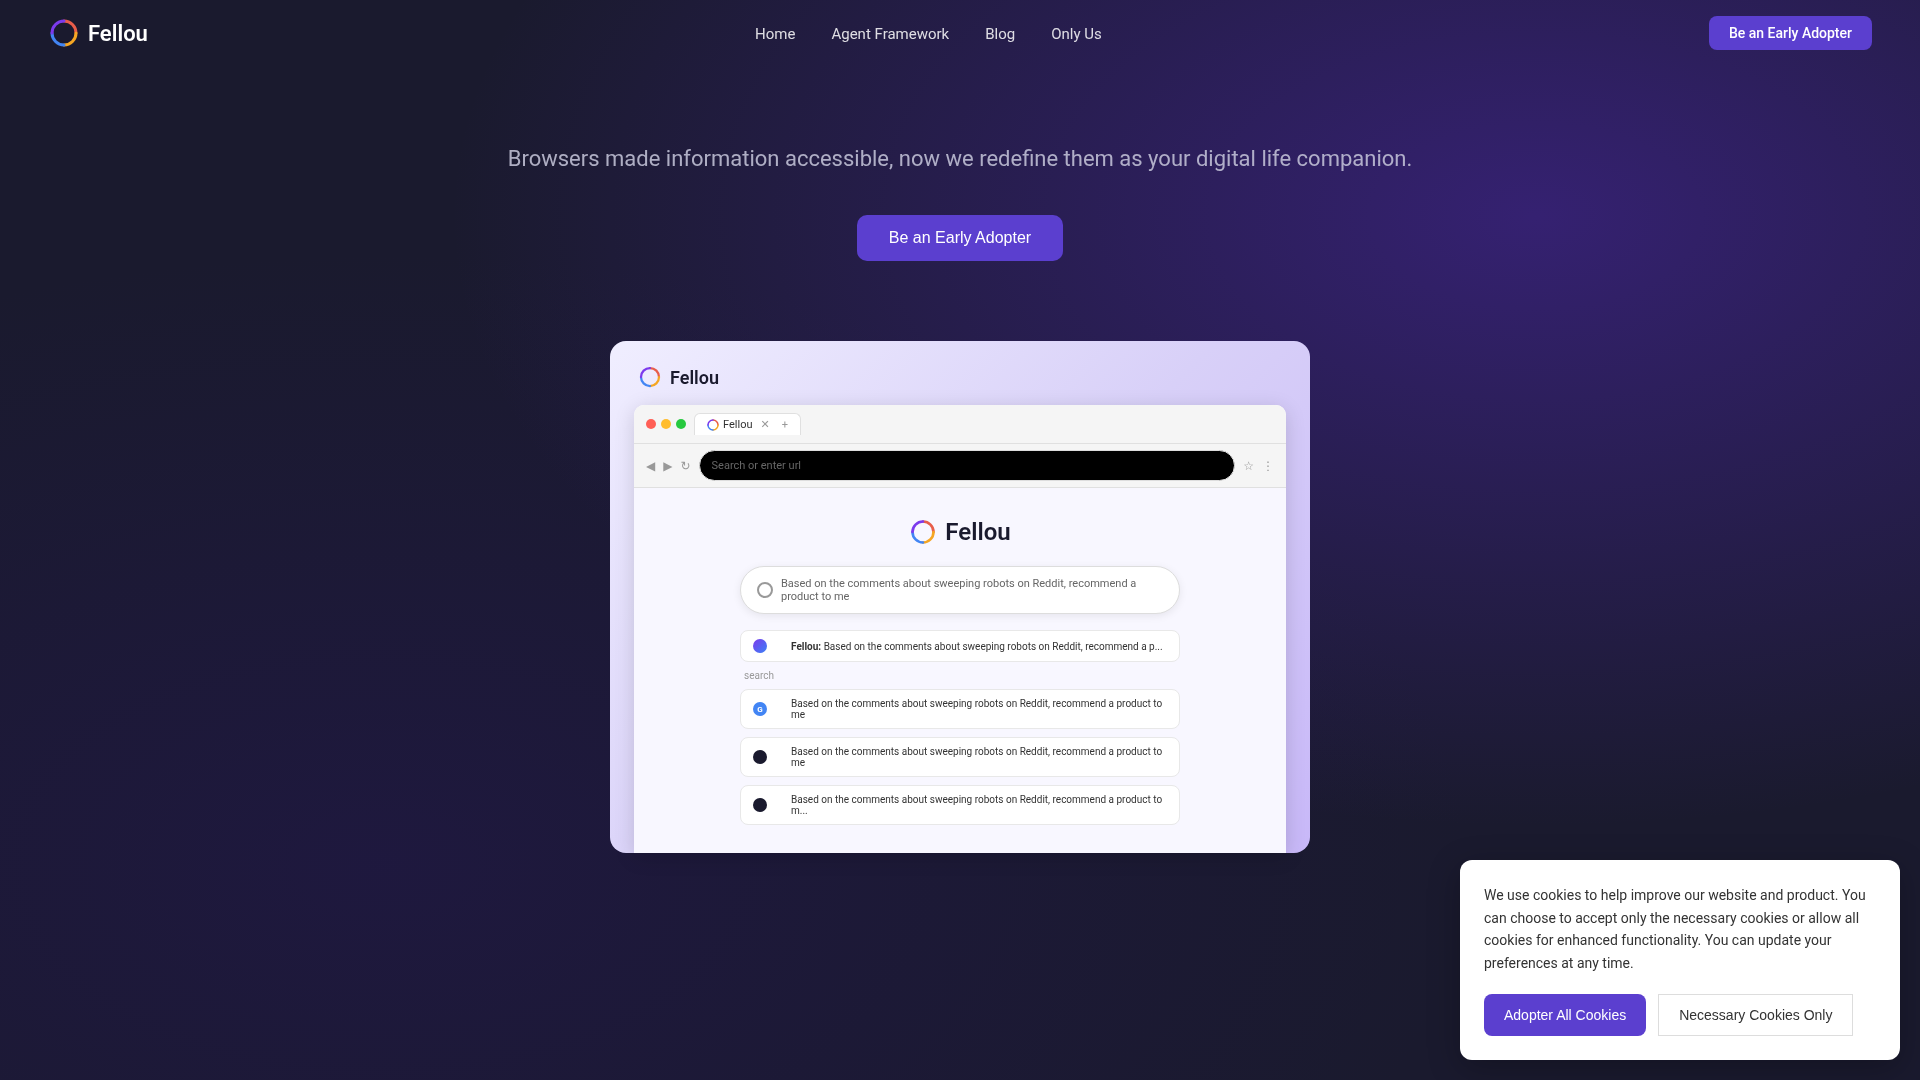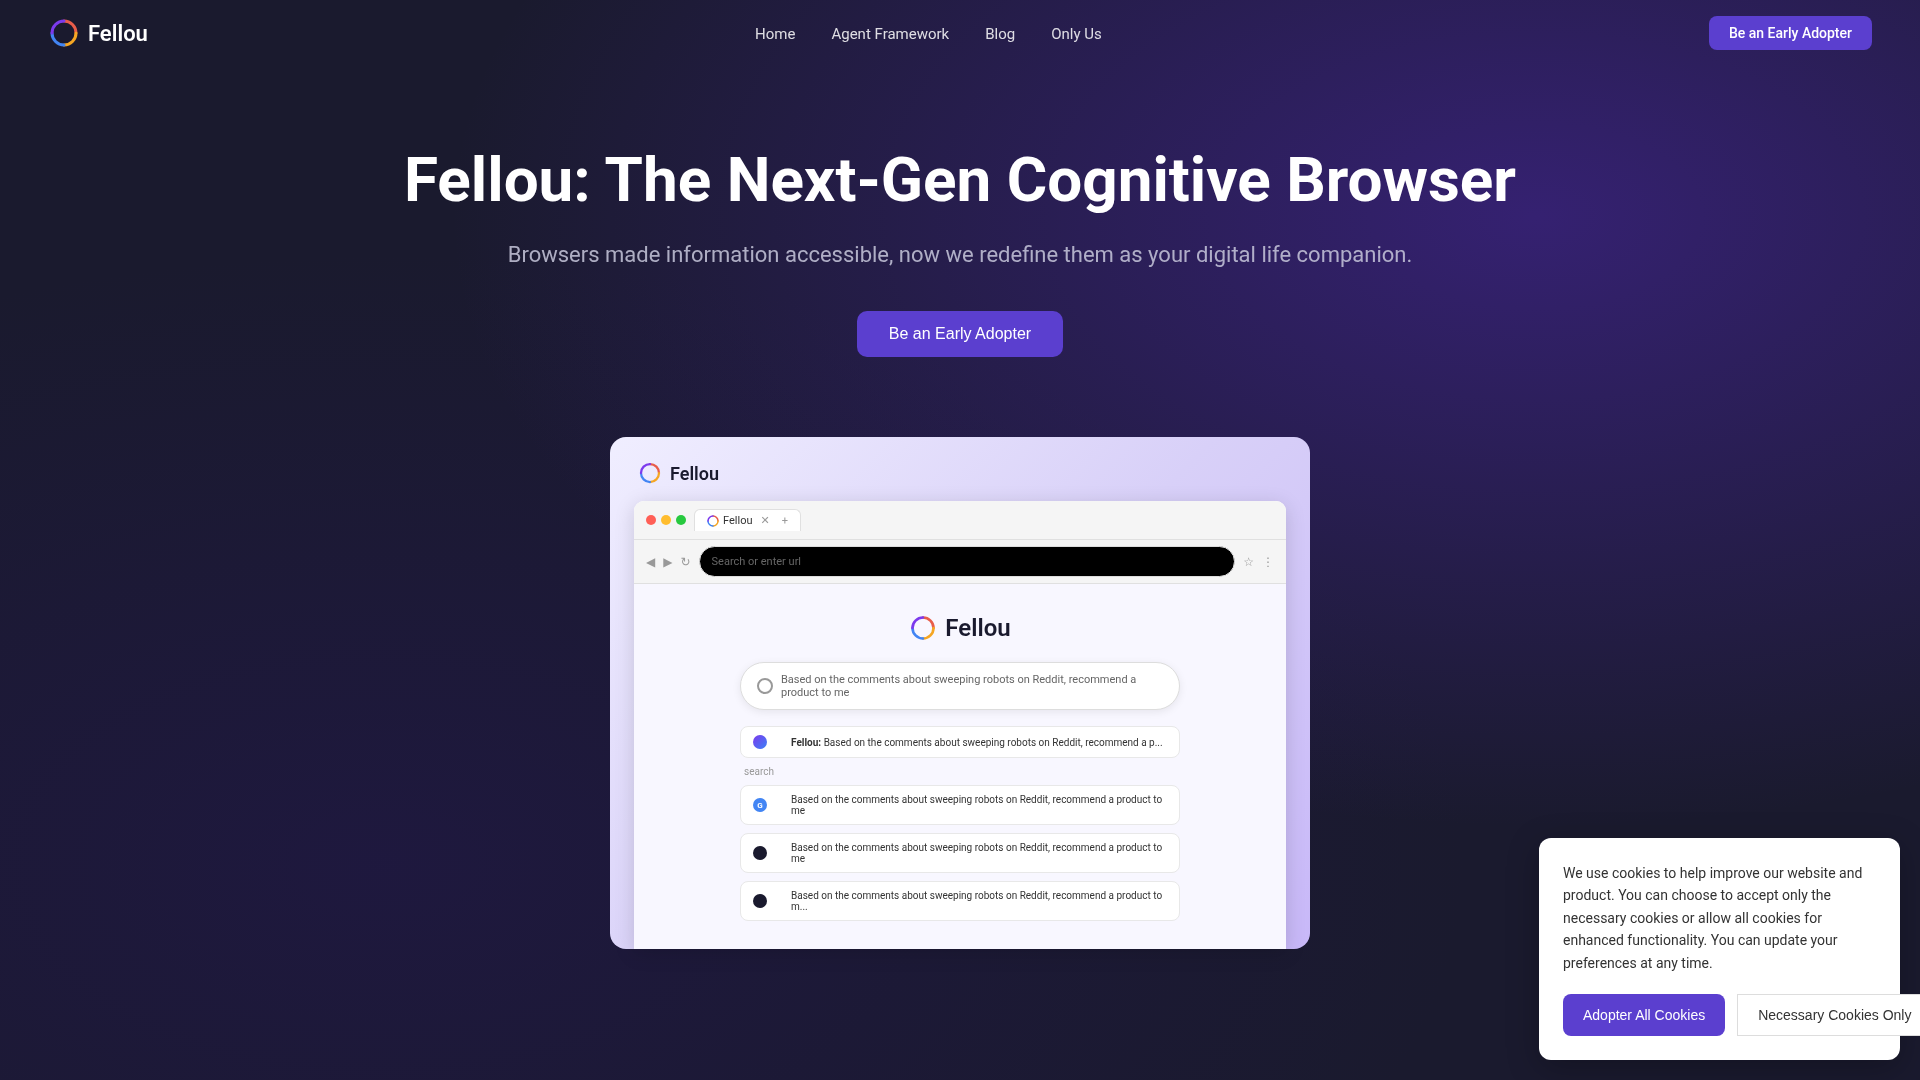--- a/index.html
+++ b/index.html
@@ -295,21 +295,21 @@
 
     .result-icon-dark {
       background: #1a1a2e;
     }
 
     
     .cookie-banner {
       position: fixed;
       bottom: 20px;
       right: 20px;
-      width: 361px;
+      width: 440px;
       background: white;
       border-radius: 12px;
       padding: 24px;
       box-shadow: 0 8px 32px rgba(0,0,0,0.25);
       z-index: 1000;
     }
 
     .cookie-text {
       font-size: 14px;
       color: #333;
@@ -368,21 +368,20 @@
     <li><a href="#">Home</a></li>
     <li><a href="#">Agent Framework</a></li>
     <li><a href="#">Blog</a></li>
     <li><a href="#">Only Us</a></li>
   </ul>
 
   <a href="#" class="nav-cta">Be an Early Adopter</a>
 </nav>
 
 <section class="hero">
-  <h1 class="hero-title">Fellou: The Next-Gen Cognitive Browser</h1>
   <p class="hero-subtitle">Browsers made information accessible, now we redefine them as your digital life companion.</p>
   <button class="hero-cta">Be an Early Adopter</button>
 </section>
 
 <div class="mockup-container">
   <div class="browser-outer">
 
     <div class="browser-outer-header">
       <svg width="24" height="24" viewBox="0 0 32 32" fill="none">
         <path d="M16 4 A12 12 0 0 1 28 16" stroke="#e85d4a" stroke-width="3" fill="none" stroke-linecap="round"></path>

